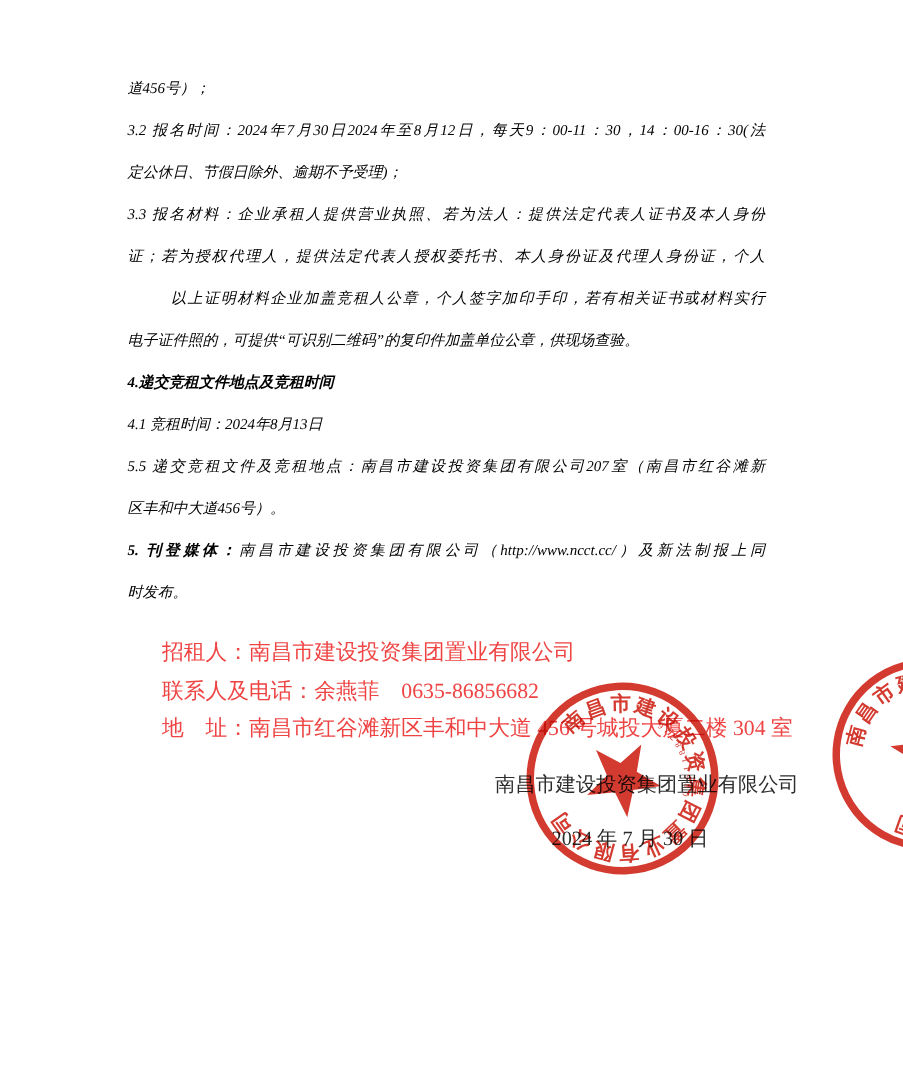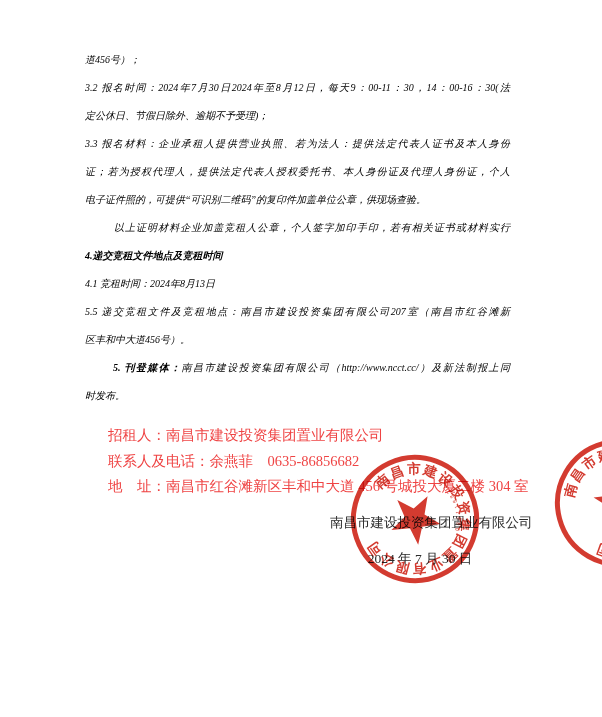--- a/index.html
+++ b/index.html
@@ -26,21 +26,21 @@
     height: 28px; line-height: 28px;
     white-space: nowrap;
   }
   .doc-body .line.justify {
     white-space: normal;
     text-align: justify;
     text-align-last: justify;
   }
   .doc-body .line.indent { padding-left: 29px; }
   .doc-body .line.bold { font-weight: bold; }
-  .doc-body .line b { font-weight: bold; margin-left: 28px; }
+  .doc-body .line b { font-weight: bold; }
   .contact-block {
     position: absolute; left: 108px; top: 423px;
     color: #ef4444; font-size: 14.5px;
   }
   .contact-block .line { height: 25.5px; line-height: 25.5px; white-space: nowrap; }
   .signature-block {
     position: absolute; left: 330px; top: 514px;
     color: #2b2b2b; font-size: 13.5px;
     width: 180px;
   }
@@ -60,22 +60,22 @@
 <body>
 
 <div class="page">
 
   <div class="doc-body" id="doc-body">
       <div class="line">道456号）；</div>
       <div class="line justify">3.2 报名时间：2024年7月30日2024年至8月12日，每天9：00-11：30，14：00-16：30(法</div>
       <div class="line">定公休日、节假日除外、逾期不予受理)；</div>
       <div class="line justify">3.3 报名材料：企业承租人提供营业执照、若为法人：提供法定代表人证书及本人身份</div>
       <div class="line justify">证；若为授权代理人，提供法定代表人授权委托书、本人身份证及代理人身份证，个人</div>
+      <div class="line justify indent">以上证明材料企业加盖竞租人公章，个人签字加印手印，若有相关证书或材料实行</div>
       <div class="line">电子证件照的，可提供“可识别二维码”的复印件加盖单位公章，供现场查验。</div>
-      <div class="line justify indent">以上证明材料企业加盖竞租人公章，个人签字加印手印，若有相关证书或材料实行</div>
       <div class="line bold">4.递交竞租文件地点及竞租时间</div>
       <div class="line">4.1 竞租时间：2024年8月13日</div>
       <div class="line justify">5.5 递交竞租文件及竞租地点：南昌市建设投资集团有限公司207室（南昌市红谷滩新</div>
       <div class="line">区丰和中大道456号）。</div>
       <div class="line justify"><b>5. 刊登媒体：</b>南昌市建设投资集团有限公司（http://www.ncct.cc/）及新法制报上同</div>
       <div class="line">时发布。</div>
     </div>
 
   <div class="contact-block" id="contact-block">
       <div class="line">招租人：南昌市建设投资集团置业有限公司</div>

